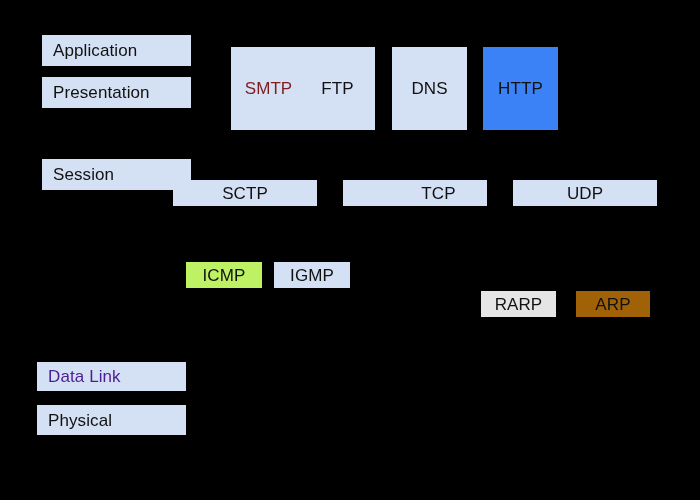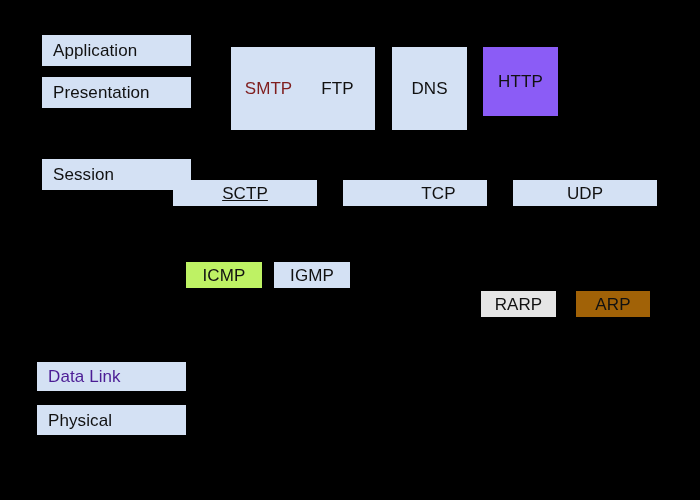--- a/index.html
+++ b/index.html
@@ -61,24 +61,24 @@
     </div>
     <div class="node proto tall" style="left: 222px; top: 47px; width: 75px; height: 83px; background: rgb(212, 225, 244); color: #7f1d1d; margin-left: 9px;">
       <span>SMTP</span>
     </div>
     <div class="node proto tall" style="left: 300px; top: 47px; width: 75px; height: 83px; background: rgb(212, 225, 244); color: rgb(17, 17, 17);">
       <span>FTP</span>
     </div>
     <div class="node proto tall" style="left: 392px; top: 47px; width: 75px; height: 83px; background: rgb(212, 225, 244); color: rgb(17, 17, 17);">
       <span>DNS</span>
     </div>
-    <div class="node proto tall" style="left: 483px; top: 47px; width: 75px; height: 69px; background: #8b5cf6; color: rgb(17, 17, 17);">
+    <div class="node proto tall" style="left: 483px; top: 47px; width: 75px; height: 83px; background: #3b82f6; color: rgb(17, 17, 17);">
       <span>HTTP</span>
     </div>
-    <div class="node proto" style="left: 173px; top: 180px; width: 144px; height: 26px; background: rgb(212, 225, 244); color: rgb(17, 17, 17); text-decoration: underline;">
+    <div class="node proto" style="left: 173px; top: 180px; width: 144px; height: 26px; background: rgb(212, 225, 244); color: rgb(17, 17, 17);">
       <span>SCTP</span>
     </div>
     <div class="node proto" style="left: 343px; top: 180px; width: 144px; height: 26px; background: rgb(212, 225, 244); color: rgb(17, 17, 17); padding-left: 47px;">
       <span>TCP</span>
     </div>
     <div class="node proto" style="left: 513px; top: 180px; width: 144px; height: 26px; background: rgb(212, 225, 244); color: rgb(17, 17, 17);">
       <span>UDP</span>
     </div>
     <div class="node proto" style="left: 186px; top: 262px; width: 76px; height: 26px; background: #bef264; color: rgb(17, 17, 17);">
       <span>ICMP</span>

